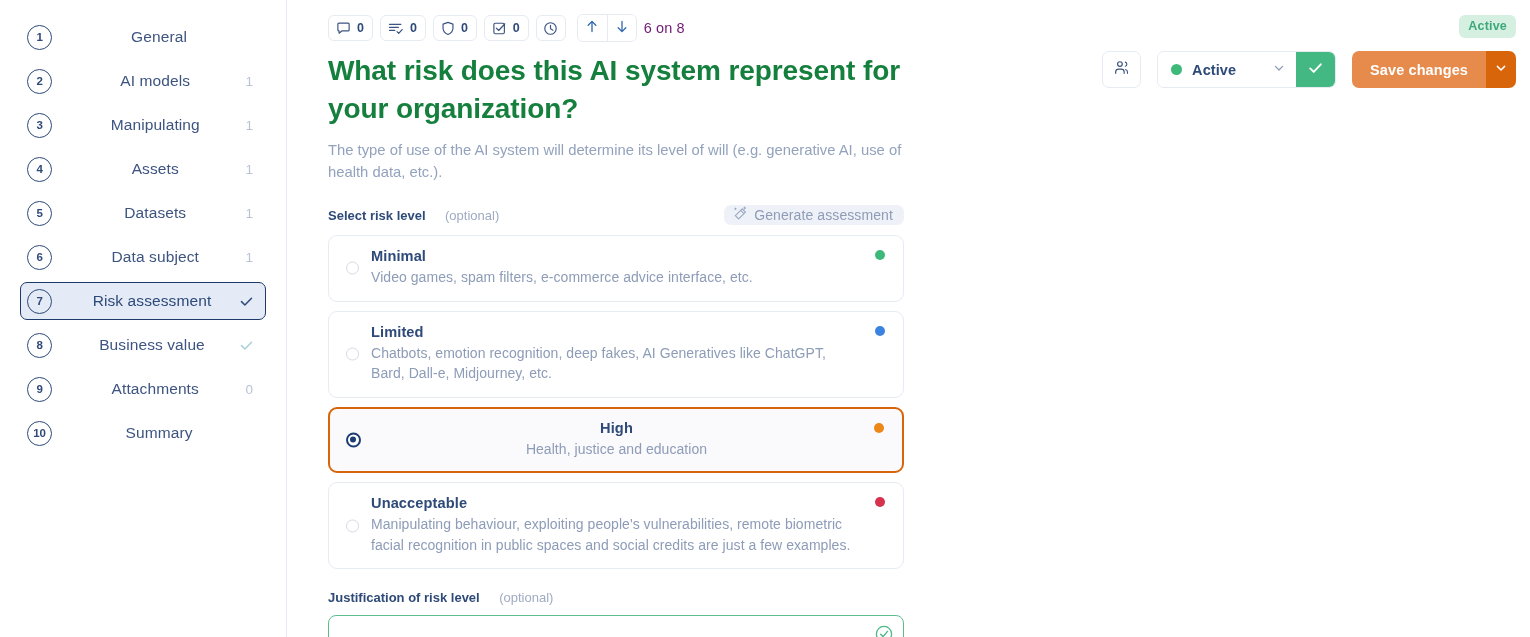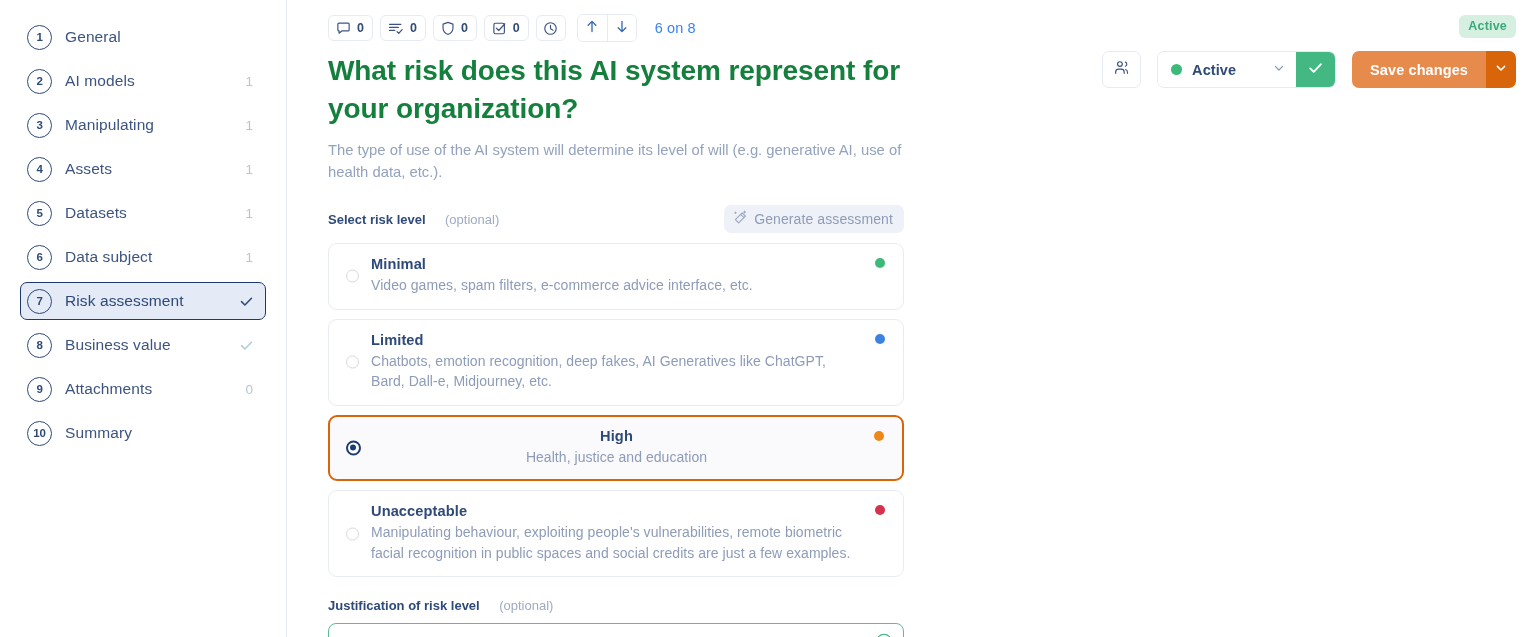--- a/index.html
+++ b/index.html
@@ -57,20 +57,21 @@
     align-items: center;
     justify-content: center;
     letter-spacing: -0.2px;
   }
   .nav-label {
     flex: 1;
     margin-left: 13px;
     font-size: 15.5px;
     color: #3d5480;
     letter-spacing: 0.1px;
+    text-align: center;
   }
   .nav-item.active .nav-label { color: #2e4a78; }
   .nav-count {
     font-size: 13.5px;
     color: #b9c3d4;
     padding-right: 2px;
   }
   .nav-check {
     display: flex; align-items: center; justify-content: center;
     padding-right: 1px;
@@ -135,22 +136,21 @@
   }
   .arrow-btn {
     width: 29px; height: 26px;
     display: flex; align-items: center; justify-content: center;
     background: #ffffff;
     cursor: pointer;
   }
   .arrow-btn + .arrow-btn { border-left: 1px solid #e6eaf2; }
   .page-count {
     font-size: 14.5px;
-    color: #3b82f6;
-    margin-left: 11px;
+    color: #701a75;
     letter-spacing: 0.1px;
   }
 
   
   .actions {
     position: absolute;
     top: 51px;
     right: 14px;
     display: flex;
     align-items: center;
@@ -257,21 +257,21 @@
   .optional {
     font-size: 13px;
     font-weight: 400;
     color: #9fabc2;
     margin-left: 15px;
   }
   .generate-btn {
     background: #eef1f8;
     border: none;
     border-radius: 7px;
-    height: 28px;
+    height: 20px;
     padding: 0 11px 0 9px;
     display: flex;
     align-items: center;
     gap: 6px;
     color: #8e9cb5;
     font-size: 14px;
     letter-spacing: 0.1px;
     cursor: pointer;
     font-family: "Liberation Sans", sans-serif;
   }

